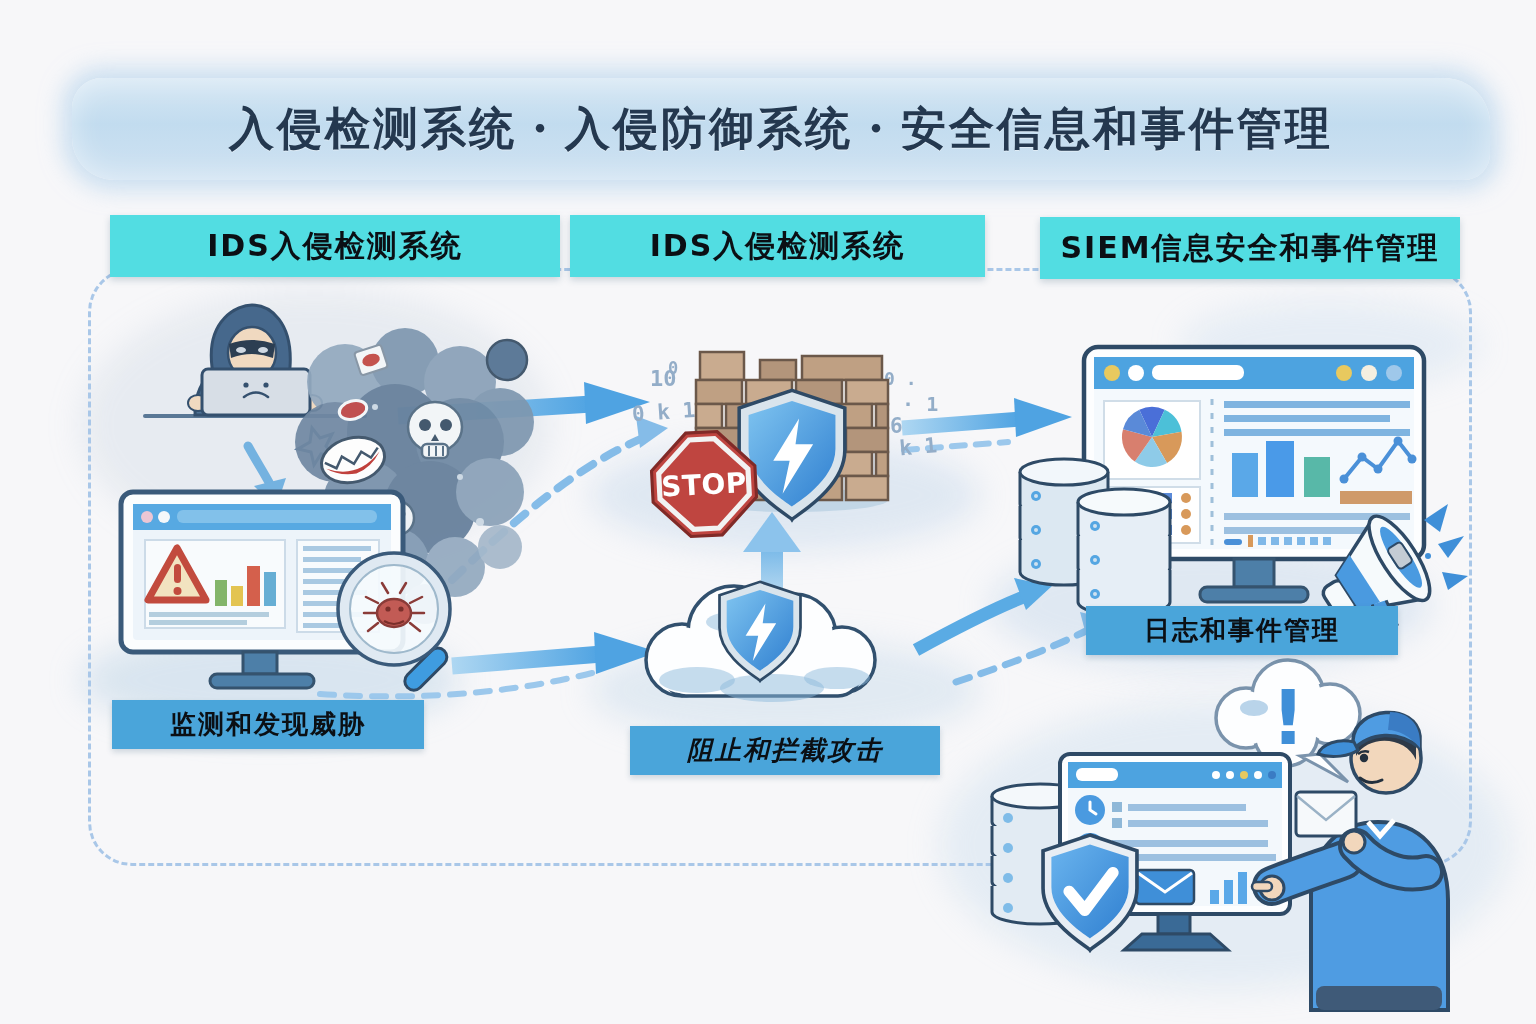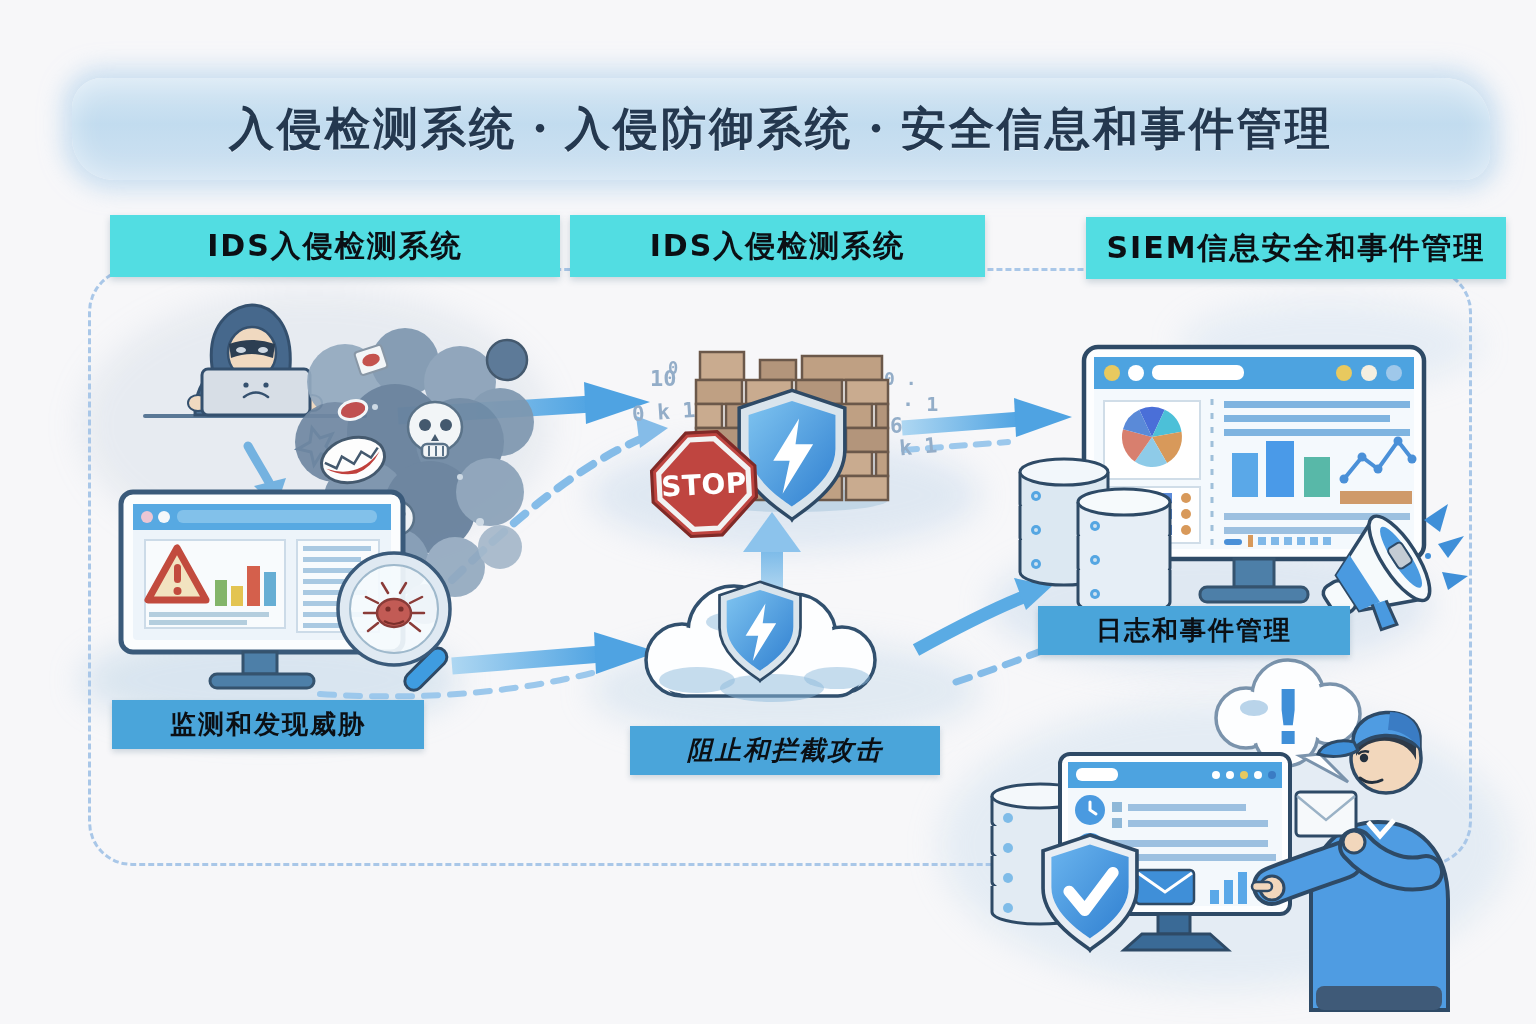--- a/index.html
+++ b/index.html
@@ -28,31 +28,31 @@
   }
   
   .hdr{
     position:absolute;height:62px;background:#52dde2;
     display:flex;align-items:center;justify-content:center;
     box-shadow:0 3px 7px rgba(40,80,110,.22);
     font-size:30px;font-weight:800;color:#0b0f14;letter-spacing:2px;z-index:6;
   }
   .hdr-ids{left:110px;top:215px;width:450px;}
   .hdr-ips{left:570px;top:215px;width:415px;}
-  .hdr-siem{left:1086px;top:217px;width:420px;}
+  .hdr-siem{left:1040px;top:217px;width:420px;}
   
   .cap{
     position:absolute;height:49px;background:#4aa5da;
     display:flex;align-items:center;justify-content:center;
     box-shadow:0 3px 6px rgba(40,80,110,.2);
     font-size:26px;font-weight:800;color:#0b0f14;letter-spacing:2px;z-index:6;
   }
   .cap-ids{left:112px;top:700px;width:312px;}
   .cap-ips{left:630px;top:726px;width:310px;font-style:italic;}
-  .cap-siem{left:1038px;top:606px;width:312px;}
+  .cap-siem{left:1086px;top:606px;width:312px;}
   .abs{position:absolute;}
   .bin{
     position:absolute;color:#93adc8;font-weight:700;
     font-family:"DejaVu Sans Mono","Liberation Mono",monospace;z-index:3;
   }
   svg{overflow:visible;}
 </style>
 </head>
 <body>
 

